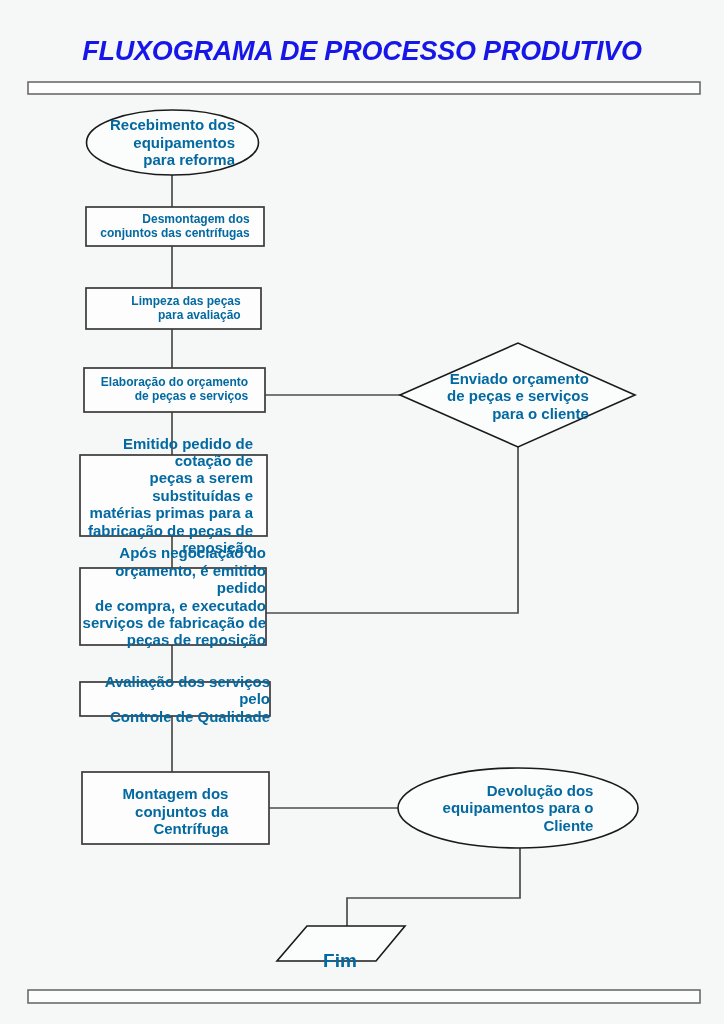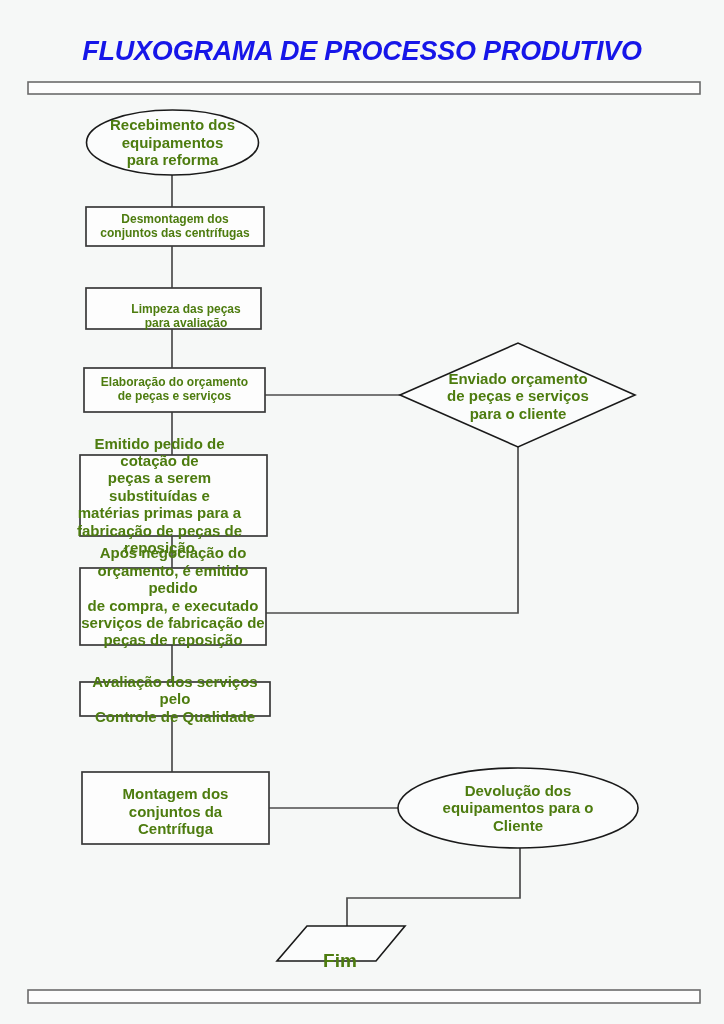--- a/index.html
+++ b/index.html
@@ -43,24 +43,24 @@
   .shape-fill { fill: #fbfcfc; }
   .shape-stroke { stroke: #1a1a1a; stroke-width: 1.6; }
   .bar-fill { fill: #fdfdfd; stroke: #6b6b6b; stroke-width: 1.6; }
   .conn { stroke: #4c4c4c; stroke-width: 1.7; fill: none; }
   .box-rect { fill: #fdfdfd; stroke: #3a3a3a; stroke-width: 1.7; }
   .node-label {
     position: absolute;
     display: flex;
     align-items: center;
     justify-content: center;
-    text-align: center;
+    text-align: right;
     font-family: "Liberation Sans", sans-serif;
     font-weight: bold;
-    color: #4d7c0f;
+    color: #0369a1;
     line-height: 1.16;
     white-space: pre-line;
     pointer-events: none;
   }
   .fs-sm { font-size: 15px; }
   .fs-md { font-size: 12px; }
   .fs-lg { font-size: 15px; }
   .fs-xl { font-size: 19px; }
 </style>
 </head>
@@ -111,21 +111,21 @@
     <rect x="28" y="990" width="672" height="13" class="bar-fill"></rect>
   </svg>
 
   <div class="node-label fs-lg" style="left:87px; top:110px; width:171px; height:65px;">Recebimento dos
 equipamentos
 para reforma</div>
 
   <div class="node-label fs-md" style="left:86px; top:207px; width:178px; height:39px;">Desmontagem dos
 conjuntos das centrífugas</div>
 
-  <div class="node-label fs-md" style="left:86px; top:288px; width:200px; height:41px;margin-top:8px;">Limpeza das peças
+  <div class="node-label fs-md" style="left:86px; top:288px; width:200px; height:41px;">Limpeza das peças
 para avaliação</div>
 
   <div class="node-label fs-md" style="left:84px; top:368px; width:181px; height:44px;border-radius:18px;">Elaboração do orçamento
 de peças e serviços</div>
 
   <div class="node-label fs-sm" style="left:440px; top:368px; width:156px; height:56px;">Enviado orçamento
 de peças e serviços
 para o cliente</div>
 
   <div class="node-label fs-sm" style="left:66px; top:455px; width:187px; height:81px;border-radius:30px;">Emitido pedido de cotação de

